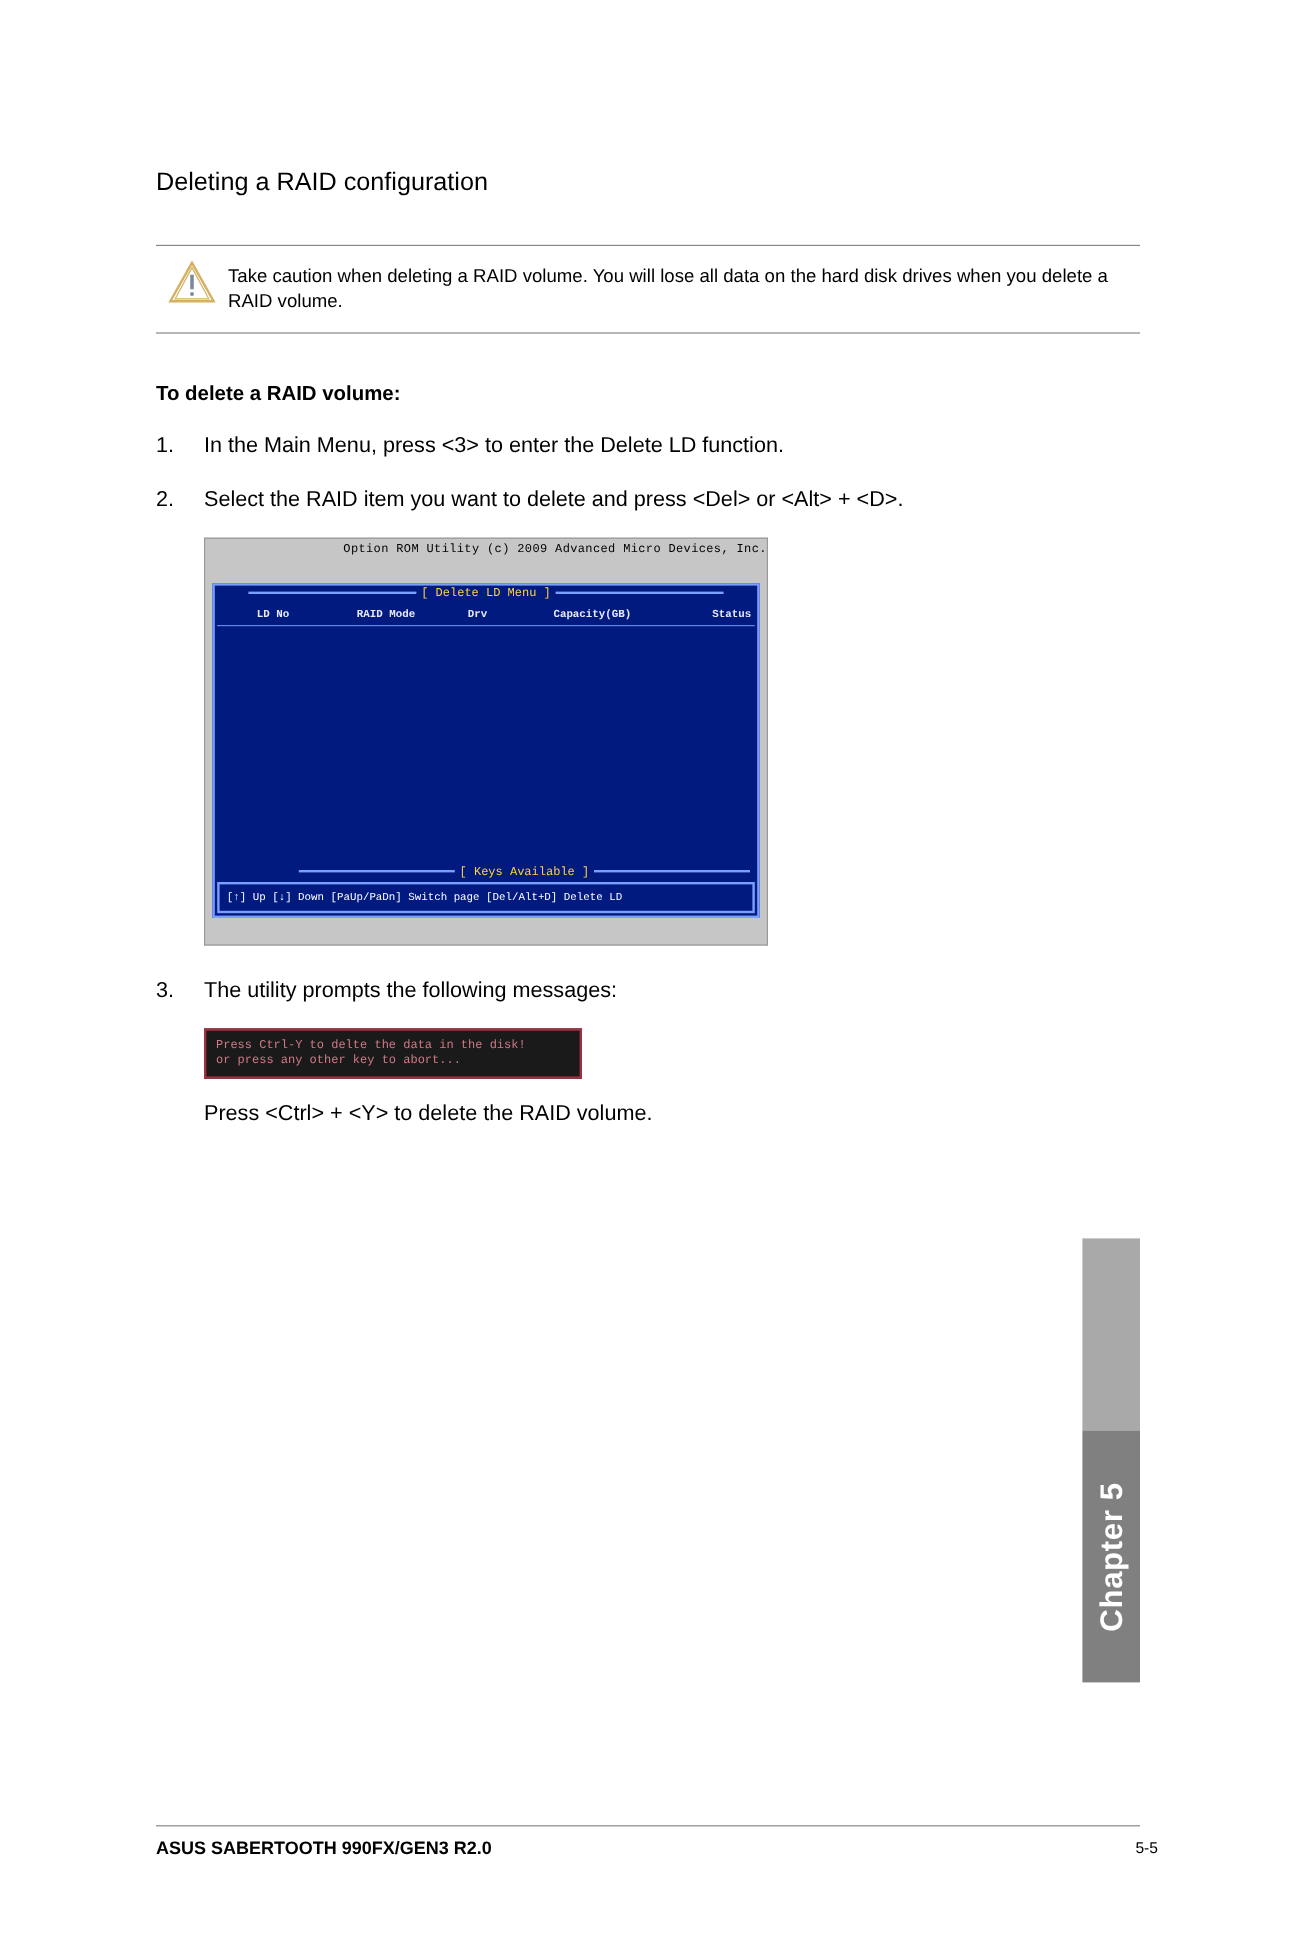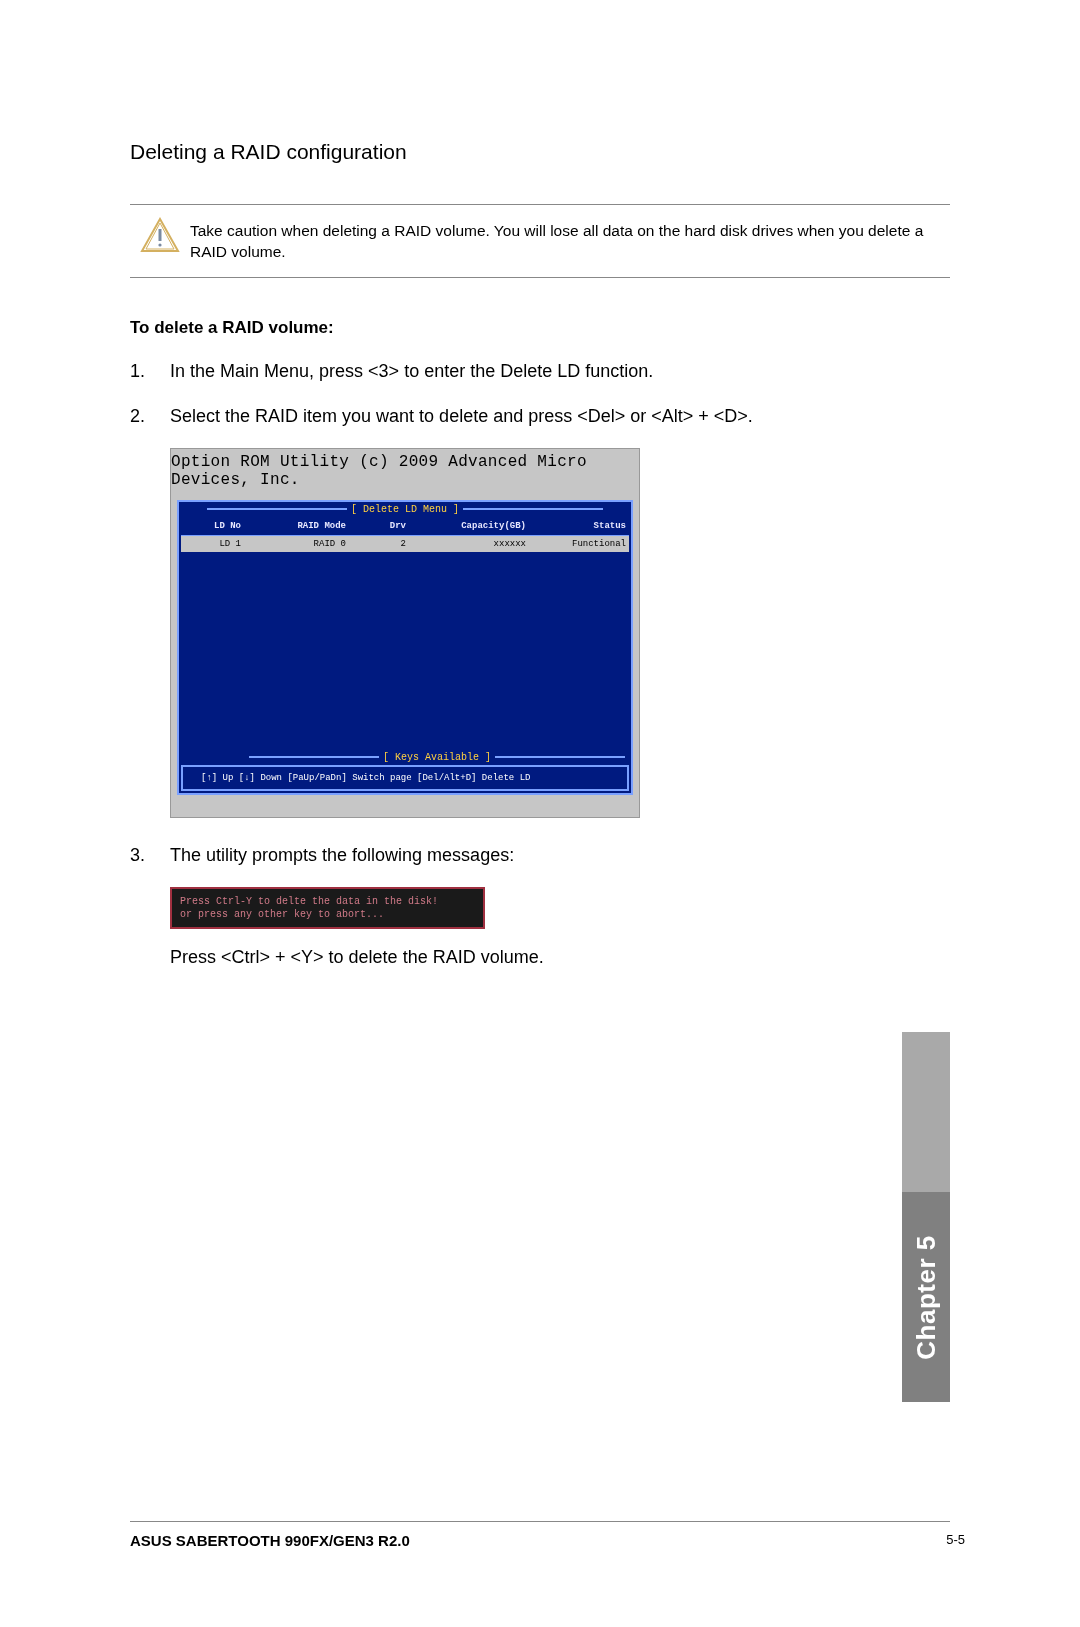--- a/index.html
+++ b/index.html
@@ -8,33 +8,33 @@
   .section-title { font-size: 21px; font-weight: normal; margin-bottom: 40px; }
   .caution-box { border-top: 1px solid #888; border-bottom: 1px solid #888; display: flex; align-items: flex-start; padding: 12px 0 14px 0; margin-bottom: 40px; justify-content: space-between; }
   .caution-icon { width: 60px; flex: 0 0 60px; display:flex; align-items:center; justify-content:center; }
   .caution-text { font-size: 15.5px; line-height: 1.35; padding-top: 4px; padding-right: 8px; }
   .subtitle { font-size: 17px; font-weight: bold; margin-bottom: 20px; }
   .ol-wrap { font-size: 18px; line-height: 1.5; }
   .ol-item { display:flex; margin-bottom: 18px; }
   .ol-num { width: 40px; flex: 0 0 40px; }
   .ol-body { flex: 1; }
   .bios-block { margin: 18px 0 24px 40px; width: 470px; background:#c6c6c6; font-family: "Courier New", monospace; font-size: 10px; color:#fff; border:1px solid #999; position:relative; }
-  .bios-title { color:#000; text-align:left; padding:4px 0 11px 0; font-size:16px; letter-spacing:0.3px; }
+  .bios-title { color:#000; text-align:right; padding:4px 0 22px 0; font-size:10px; letter-spacing:0.3px; }
   .bios-outer { background:#001a80; margin:0 6px 22px 6px; border:2px double #7aa0ff; padding:2px; }
   .bios-menu-label { color:#ffd040; text-align:center; font-size:10px; margin-bottom:2px; }
   .bios-menu-label::before, .bios-menu-label::after { content:""; display:inline-block; border-top:2px double #7aa0ff; width:140px; vertical-align:middle; margin:0 4px; }
   .bios-hdrs { display:flex; color:#e8e8ff; font-weight:bold; font-size:9px; padding:4px 0; }
   .bios-hdrs > div, .bios-row > div { text-align:right; }
   .c1{width:60px}.c2{width:105px}.c3{width:60px}.c4{width:120px}.c5{width:100px}
   .bios-sep { border-top:1px solid #7aa0ff; margin: 0 0 0 0; }
   .bios-row { display:flex; color:#fff; font-size:9px; background:#c6c6c6; color:#000; padding:3px 0; }
   .bios-body { height:200px; background:#001a80; }
   .bios-keys-label { color:#ffd040; text-align:right; font-size:10px; }
   .bios-keys-label::before, .bios-keys-label::after { content:""; display:inline-block; border-top:2px double #7aa0ff; width:130px; vertical-align:middle; margin:0 4px; }
-  .bios-keys { border:2px double #7aa0ff; background:#001a80; color:#fff; padding:6px 18px; font-size:9px; margin-top:2px; }
+  .bios-keys { border:2px double #7aa0ff; background:#001a80; color:#fff; padding:6px 6px; font-size:9px; margin-top:2px; }
   .prompt-box { margin: 8px 0 18px 40px; width: 315px; border:2px solid #a03040; background:#1a1a1a; padding:6px 8px; font-family:"Courier New", monospace; font-size:10px; color:#d07a88; line-height:1.3; }
   .after-step3 { margin-left:40px; font-size:18px; }
   .chapter-tab { position:absolute; right:130px; bottom:225px; width:48px; height:210px; background:#808080; color:#fff; display:flex; align-items:center; justify-content:center; }
   .chapter-tab .rot { transform: rotate(-90deg); white-space:nowrap; font-size:26px; font-weight:bold; letter-spacing:0.5px; }
   .chapter-tab-top { position:absolute; right:130px; bottom:435px; width:48px; height:160px; background:#a9a9a9; }
   .footer-line { position:absolute; left:130px; right:130px; bottom:105px; border-top:1px solid #888; }
   .footer-left { position:absolute; left:130px; bottom:78px; font-size:15px;font-weight:bold; }
   .footer-right { position:absolute; right:115px; bottom:80px; font-size:13px; }
 </style>
 </head>
@@ -74,27 +74,20 @@
     <div class="bios-outer">
       <div class="bios-menu-label">[ Delete LD Menu ]</div>
       <div class="bios-hdrs">
         <div class="c1">LD No</div>
         <div class="c2">RAID Mode</div>
         <div class="c3">Drv</div>
         <div class="c4">Capacity(GB)</div>
         <div class="c5">Status</div>
       </div>
       <div class="bios-sep"></div>
-      <div class="bios-row">
-        <div class="c1">LD  1</div>
-        <div class="c2">RAID 0</div>
-        <div class="c3">2</div>
-        <div class="c4">xxxxxx</div>
-        <div class="c5">Functional</div>
-      </div>
       <div class="bios-body"></div>
       <div class="bios-keys-label">[ Keys Available ]</div>
       <div class="bios-keys">[↑] Up  [↓] Down  [PaUp/PaDn] Switch page  [Del/Alt+D] Delete LD</div>
     </div>
   </div>
 
   <div class="ol-wrap">
     <div class="ol-item">
       <div class="ol-num">3.</div>
       <div class="ol-body">The utility prompts the following messages:</div>

